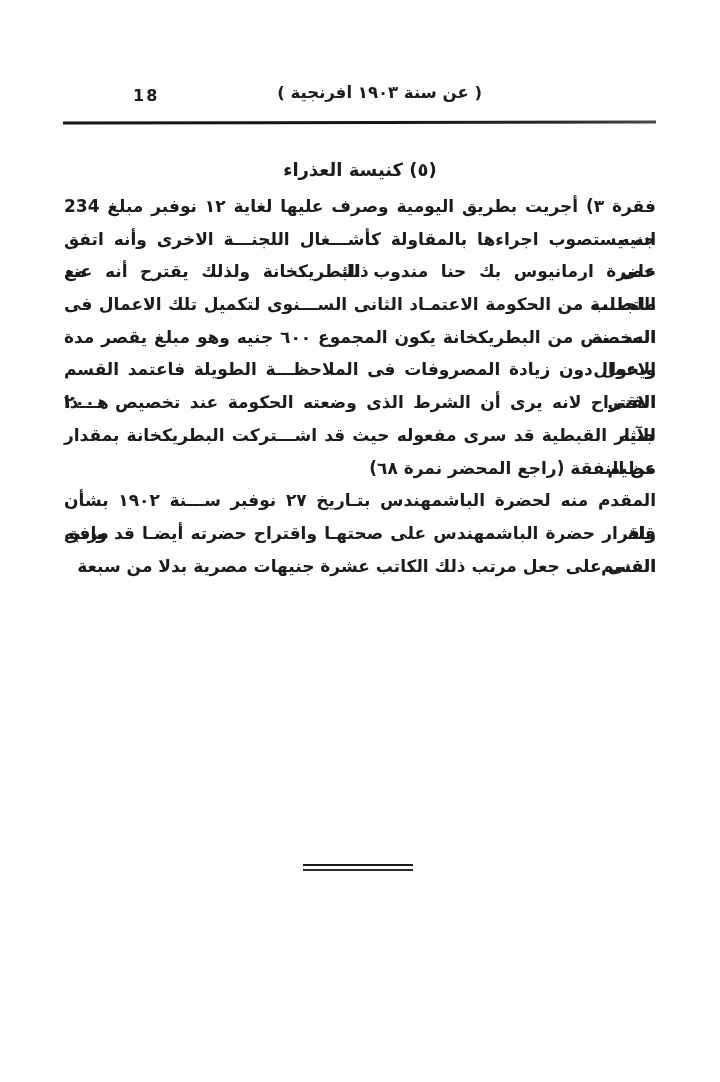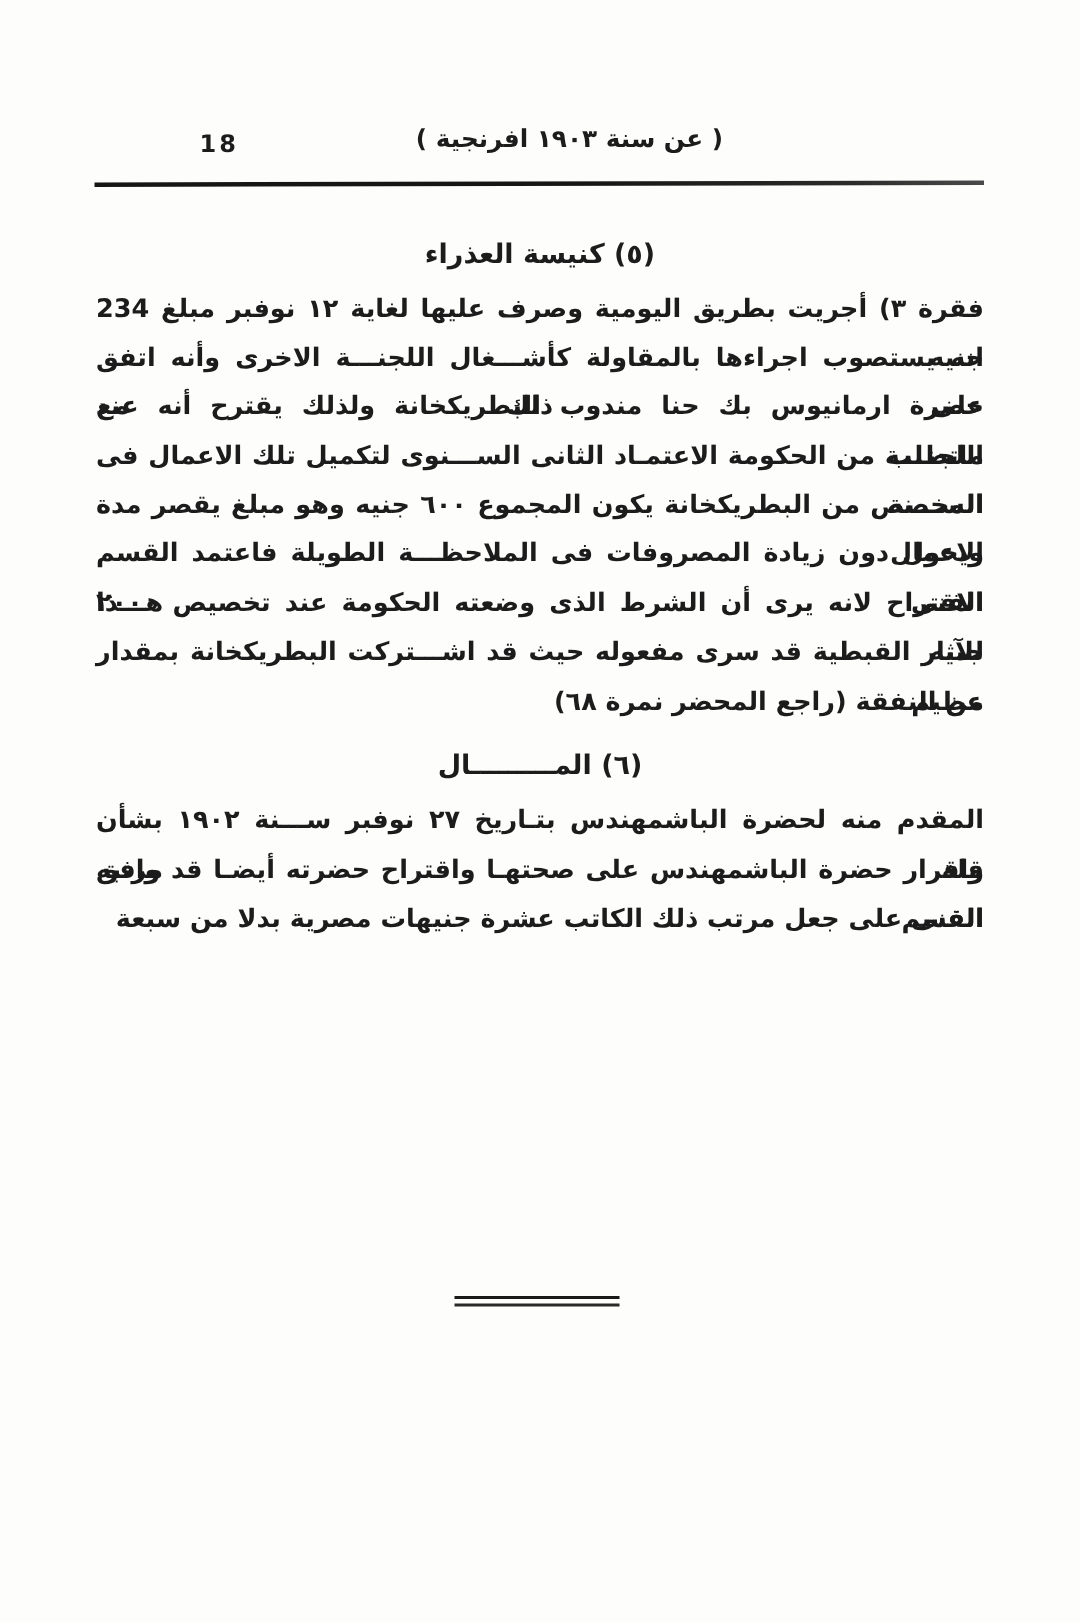--- a/index.html
+++ b/index.html
@@ -78,21 +78,20 @@
       <div class="ln">انه يستصوب اجراءها بالمقاولة كأشـــغال اللجنـــة الاخرى وأنه اتفق على ذلك مع</div>
       <div class="ln">حضرة ارمانيوس بك حنا مندوب البطريكخانة ولذلك يقترح أنه عند ماتطلب</div>
       <div class="ln">اللجنـــة من الحكومة الاعتمـاد الثانى الســـنوى لتكميل تلك الاعمال فى الســـنة</div>
       <div class="ln">المخصص من البطريكخانة يكون المجموع ٦٠٠ جنيه وهو مبلغ يقصر مدة الاعمال</div>
       <div class="ln">ويحول دون زيادة المصروفات فى الملاحظـــة الطويلة فاعتمد القسم الفنى هـــذا</div>
       <div class="ln">الاقتراح لانه يرى أن الشرط الذى وضعته الحكومة عند تخصيص ٢٠٠٠ جنيه</div>
       <div class="ln">للآثار القبطية قد سرى مفعوله حيث قد اشـــتركت البطريكخانة بمقدار عظيم</div>
       <div class="ln-last">من النفقة (راجع المحضر نمرة ٦٨)</div>
     </div>
 
-    <div class="heading">(٦) المـــــــــال</div>
 
     <div>
       <div class="ln">المقدم منه لحضرة الباشمهندس بتـاريخ ٢٧ نوفبر ســـنة ١٩٠٢ بشأن قلة مرتبه</div>
       <div class="ln">واقرار حضرة الباشمهندس على صحتهـا واقتراح حضرته أيضـا قد وافق القسم</div>
       <div class="ln-last">الفنى على جعل مرتب ذلك الكاتب عشرة جنيهات مصرية بدلا من سبعة</div>
     </div>
 
 
   </div>
 

